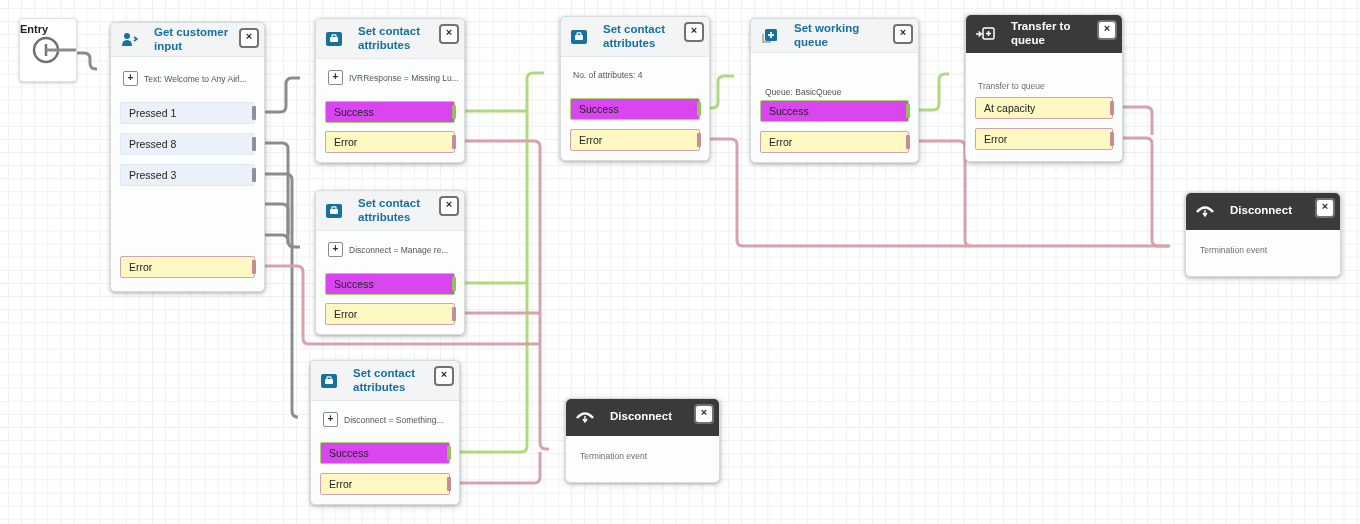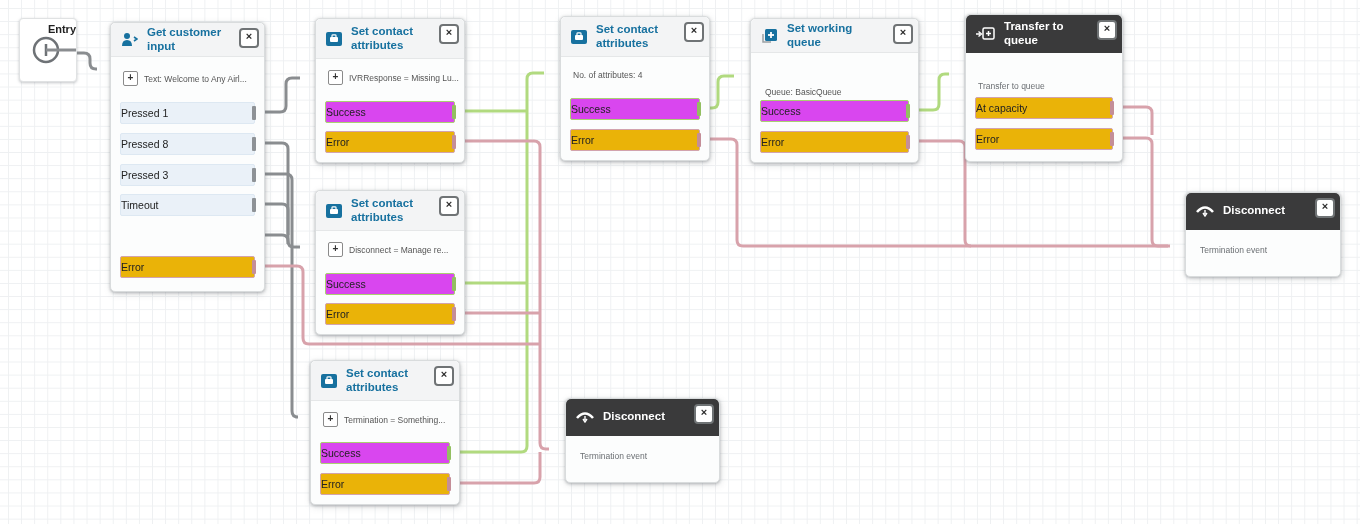--- a/index.html
+++ b/index.html
@@ -13,42 +13,42 @@
     background-size:13.1px 13.1px;
     background-position:8px 8px;
   }
   svg.wires{position:absolute;left:0;top:0;z-index:1}
   svg.wires path{fill:none;stroke-width:3}
   svg.wires path.head{stroke:none}
 
   .node{position:absolute;z-index:2;background:#fcfdfd;border:1px solid #d9dcdd;
     border-radius:5px;box-shadow:0 1px 3px rgba(110,115,120,.45),1px 2px 7px rgba(110,115,120,.22);
     box-sizing:border-box}
-  .hdr{display:flex;align-items:center;gap:9px;padding:0 30px 0 10px;background:#f3f4f5;
+  .hdr{display:flex;align-items:center;gap:16px;padding:0 30px 0 10px;background:#f3f4f5;
     border-bottom:1px solid #e5e7e8;border-radius:5px 5px 0 0;box-sizing:border-box}
   .hdr.dark{background:#3a3a3b;border-bottom:1px solid #3a3a3b}
   .title{font-weight:bold;color:#17719f;font-size:11.5px;line-height:1.2}
   .hdr.dark .title{color:#ffffff}
   .close{position:absolute;top:5px;right:5px;width:16px;height:16px;border:2px solid #6f7375;
     border-radius:4px;background:#fff;color:#2b2b2b;font-size:11px;line-height:12px;
     text-align:center;font-weight:bold;cursor:pointer;box-sizing:content-box}
   .row{position:absolute;left:9px;right:9px;height:22px;border:1px solid;border-radius:2px;
-    font-size:10.5px;color:#222;display:flex;align-items:center;box-sizing:border-box}
+    font-size:10.5px;color:#222;display:flex;align-items:center;padding-left:8px;box-sizing:border-box}
   .row.neutral{background:#eaf1f8;border-color:#dde8f2}
   .row.success{background:#d946ef;border-color:#a9d171}
-  .row.error{background:#eab308;border-color:#d2a3ad}
+  .row.error{background:#fef9c3;border-color:#d2a3ad}
   .port{position:absolute;right:-2px;top:50%;transform:translateY(-50%);width:4px;height:14px;border-radius:1px}
   .neutral .port{background:#8e9296}
   .success .port{background:#93bf61}
   .error .port{background:#c48e98}
   .param{position:absolute;display:flex;align-items:center;gap:6px;font-size:8.5px;color:#555}
   .plus{width:13px;height:13px;border:1px solid #8a8a8a;border-radius:2px;background:#fff;color:#333;
     font-size:10px;line-height:12px;text-align:center;flex:none;font-weight:bold}
   .entry{position:absolute;left:19px;top:18px;width:56px;height:62px;z-index:2;background:#fff;
-    border:1px solid #e0e2e3;border-radius:4px;box-shadow:0 1px 3px rgba(110,115,120,.4);text-align:right}
+    border:1px solid #e0e2e3;border-radius:4px;box-shadow:0 1px 3px rgba(110,115,120,.4);text-align:left}
   .entry .lbl{font-size:11px;font-weight:bold;color:#222;margin-top:4px}
   .ico{flex:none;display:block}
 </style>
 </head>
 <body>
 
 <svg class="wires" width="1360" height="524">
 
   <g>
     <path d="M74,53 H84 Q90,53 90,59 V63 Q90,69 96,69 H97" stroke="#8a8d90"></path>
@@ -148,24 +148,20 @@
       <span class="port"></span>
     </div>
   <div class="row neutral" style="top:110px">
       <span>Pressed 8</span>
       <span class="port"></span>
     </div>
   <div class="row neutral" style="top:141px">
       <span>Pressed 3</span>
       <span class="port"></span>
     </div>
-  <div class="row neutral" style="top:171px">
-      <span>Timeout</span>
-      <span class="port"></span>
-    </div>
   <div class="row error" style="top:233px">
       <span>Error</span>
       <span class="port"></span>
     </div>
 </div>
 
 <div class="node" style="left:315px;top:18px;width:150px;height:145px">
   <div class="hdr" style="height:40px">
     <svg class="ico" width="16" height="14">
       <rect x="0" y="0" width="16" height="14" rx="2" fill="#17719f"></rect>
@@ -218,21 +214,21 @@
     <svg class="ico" width="16" height="14">
       <rect x="0" y="0" width="16" height="14" rx="2" fill="#17719f"></rect>
       <rect x="4" y="5" width="8" height="5" rx="1" fill="#ffffff"></rect>
       <path d="M6,5 V3.5 Q6,2.8 7,2.8 H9 Q10,2.8 10,3.5 V5" fill="none" stroke="#ffffff" stroke-width="1.2"></path>
     </svg>
     <span class="title">Set contact attributes</span>
   </div>
   <span class="close">×</span>
   <div class="param" style="left:12px;top:51px">
     <span class="plus">+</span>
-    <span>Termination = Something...</span>
+    <span>Disconnect = Something...</span>
   </div>
   <div class="row success" style="top:81px">
       <span>Success</span>
       <span class="port"></span>
     </div>
   <div class="row error" style="top:112px">
       <span>Error</span>
       <span class="port"></span>
     </div>
 </div>

